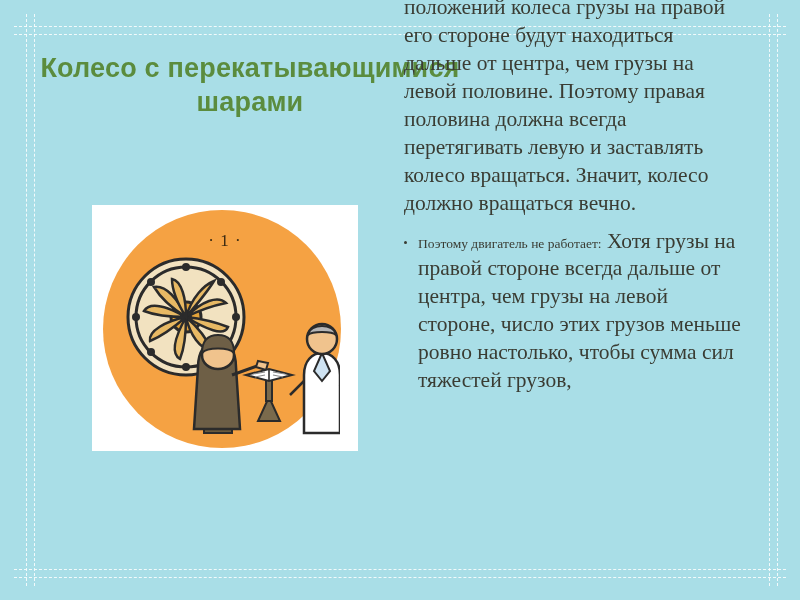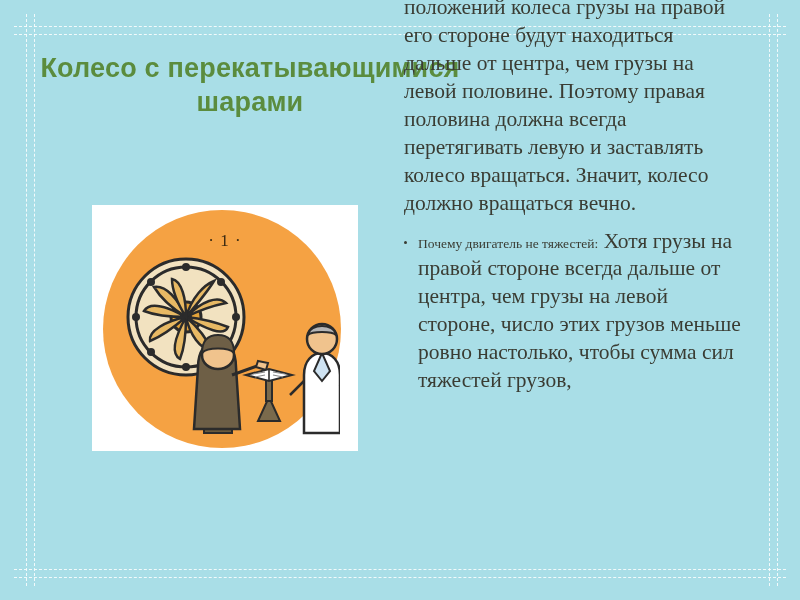--- a/index.html
+++ b/index.html
@@ -221,16 +221,16 @@
           <path d="M200 90 c2 -12 26 -12 28 0 c-4 -4 -24 -4 -28 0 Z" fill="#b5b5b5" stroke="#2b2b2b" stroke-width="2"></path>
           <path d="M196 136 l-14 14" stroke="#2b2b2b" stroke-width="2.5" fill="none"></path>
           <path d="M232 140 l8 20" stroke="#2b2b2b" stroke-width="2.5" fill="none"></path>
         </g>
       </svg>
     </div>
   </div>
 
   <div class="body-text">
     <p class="para">положений колеса грузы на правой его стороне будут находиться дальше от центра, чем грузы на левой половине. Поэтому правая половина должна всегда перетягивать левую и заставлять колесо вращаться. Значит, колесо должно вращаться вечно.</p>
-    <p class="para bulleted"><span class="lead">Почему двигатель не тяжестей:</span><span> Хотя грузы на правой стороне всегда дальше от центра, чем грузы на левой стороне, число этих грузов меньше ровно настолько, чтобы сумма сил тяжестей грузов,</span></p>
+    <p class="para bulleted"><span class="lead">Поэтому двигатель не работает:</span><span> Хотя грузы на правой стороне всегда дальше от центра, чем грузы на левой стороне, число этих грузов меньше ровно настолько, чтобы сумма сил тяжестей грузов,</span></p>
   </div>
 
 </div>
 
 </body></html>

